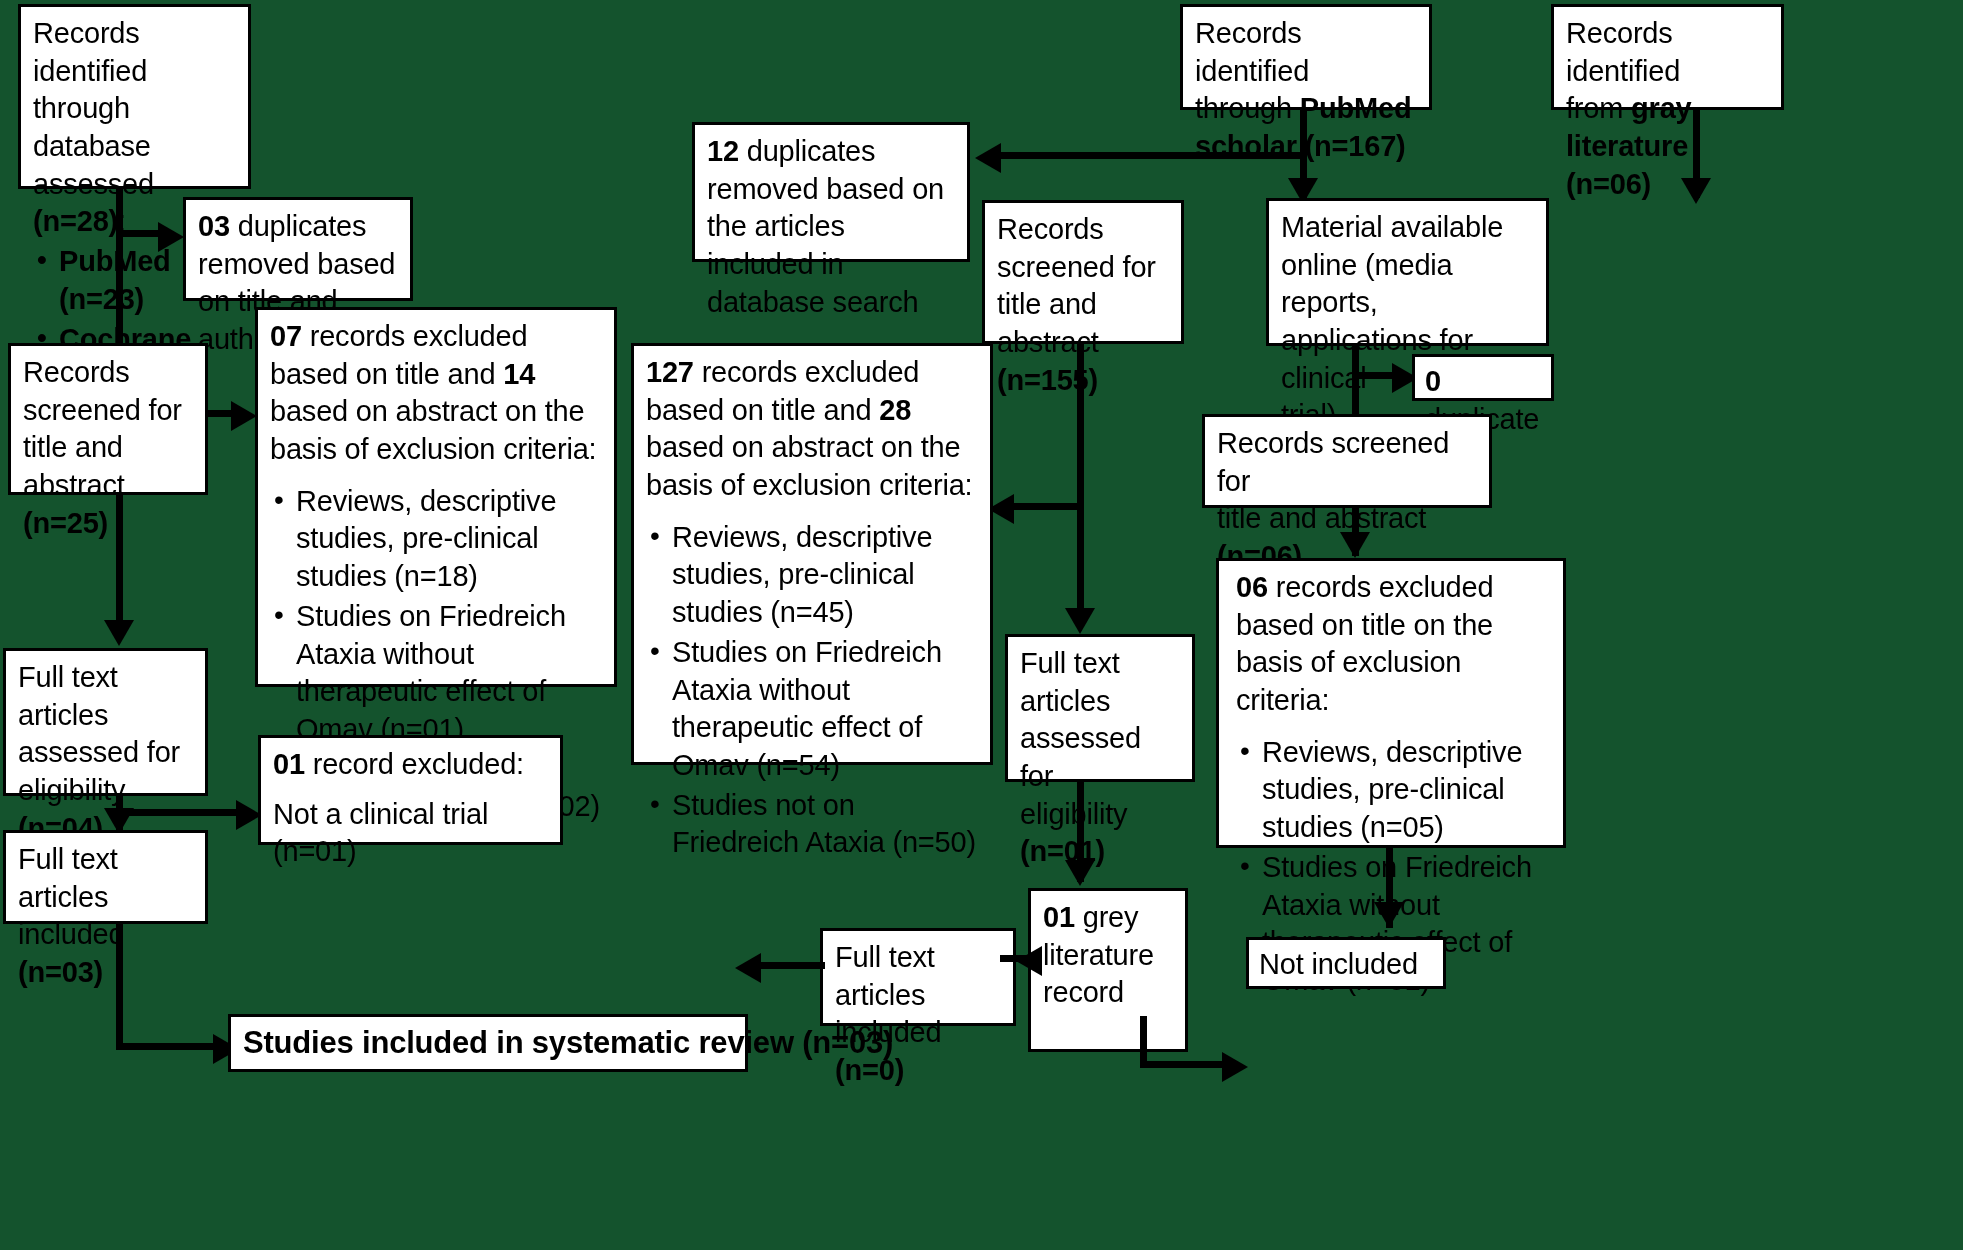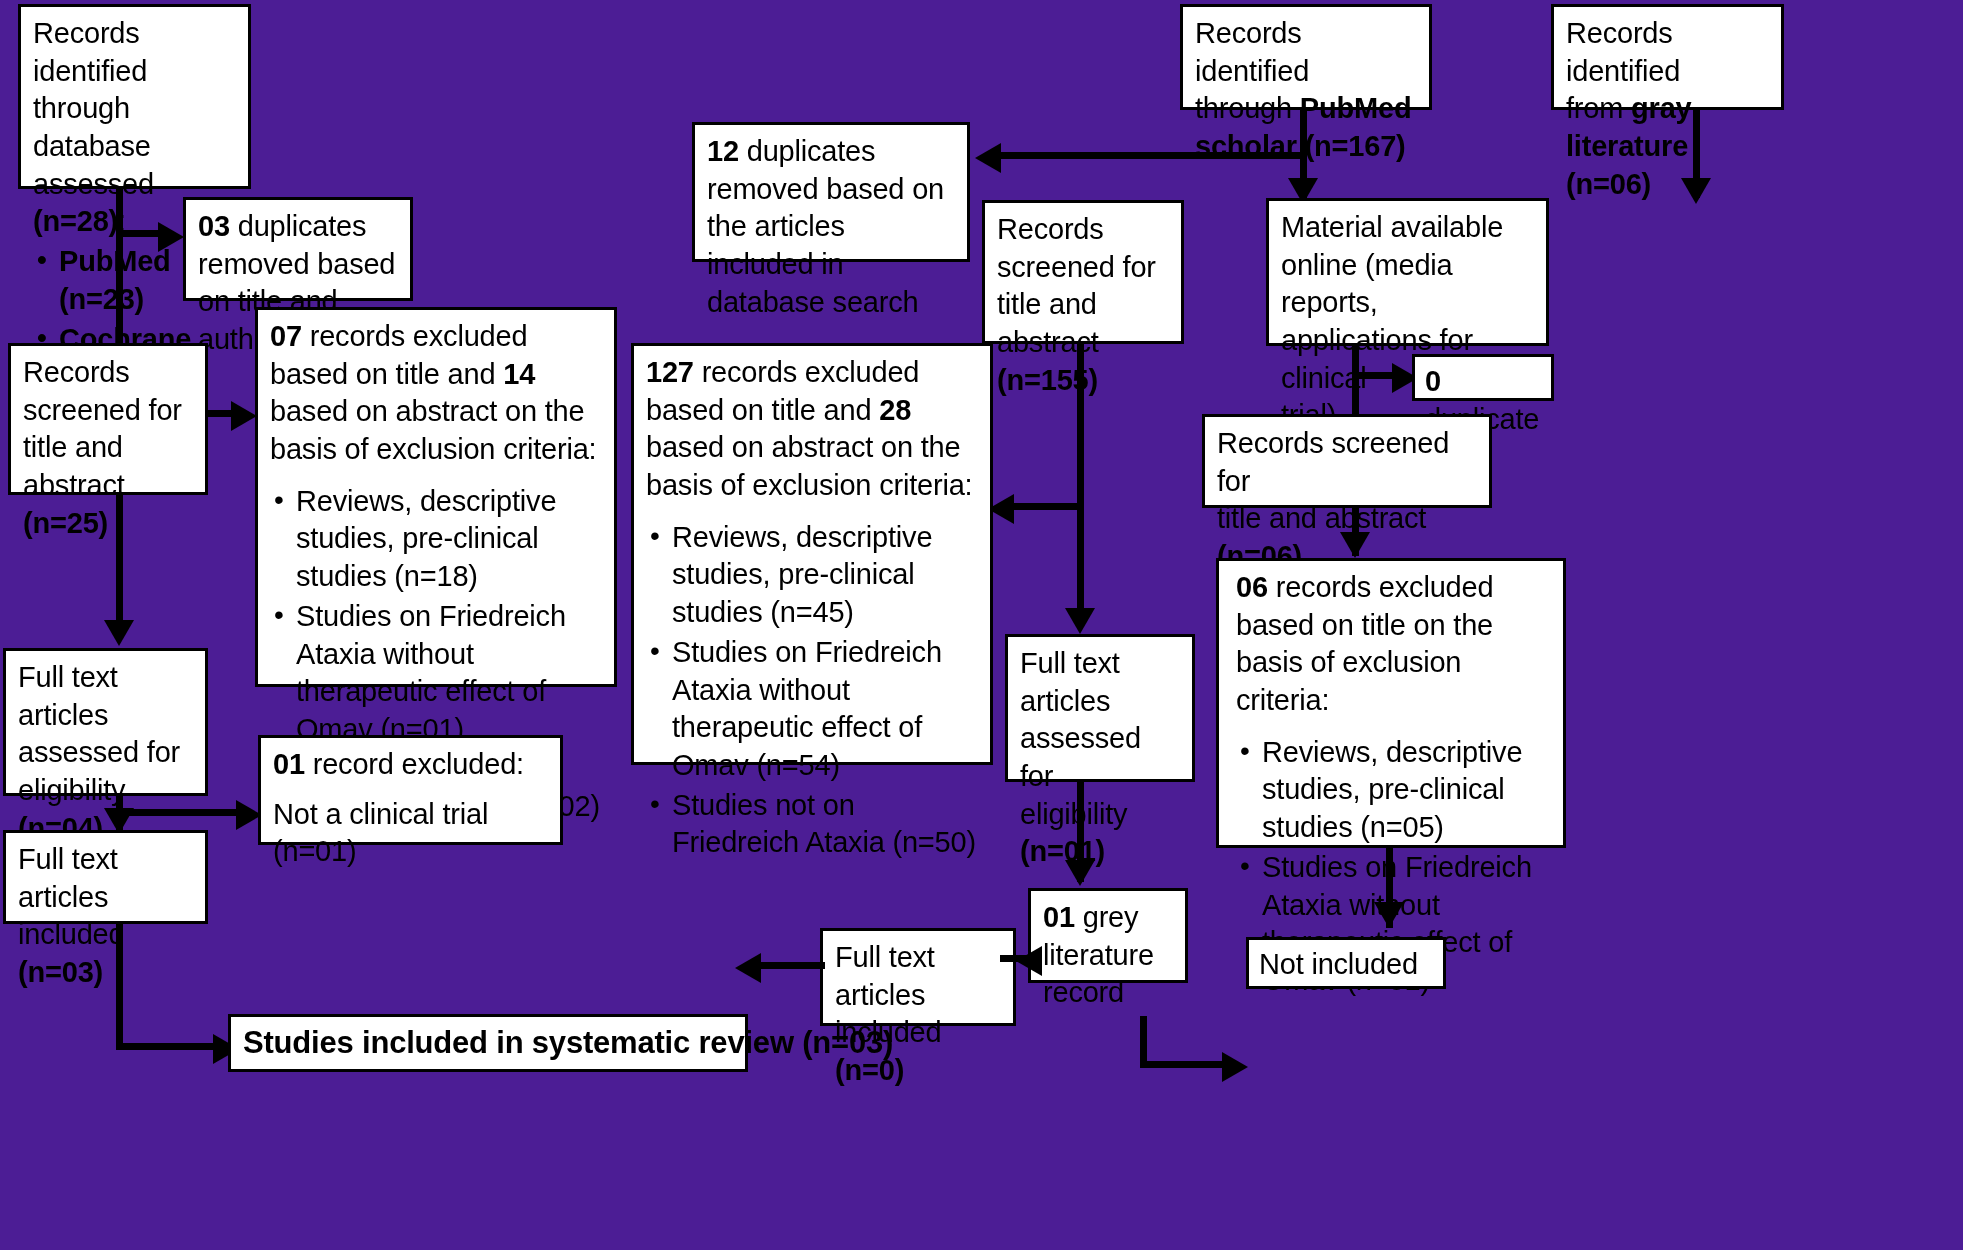--- a/index.html
+++ b/index.html
@@ -5,21 +5,21 @@
   html,body{margin:0;padding:0;background:#ffffff;}
   body{
     font-family:"Liberation Sans","DejaVu Sans",sans-serif;
     color:#000;
     -webkit-font-smoothing:antialiased;
   }
   #canvas{
     position:relative;
     width:1963px;
     height:1250px;
-    background:#4c1d95;
+    background:#14532d;
     overflow:hidden;
   }
   .box{
     position:absolute;
     box-sizing:border-box;
     border:3px solid #000;
     background:#fff;
     padding:8px 12px;
     line-height:1.30;
     font-size:29px;
@@ -174,21 +174,21 @@
   <div class="ahead ad" style="left:1065px;top:860px;"></div>
 
   <div class="box" style="left:820px;top:928px;width:196px;height:98px;">
     <div class="para">Full text articles</div>
     <div class="para"><span>included </span><span class="b">(n=0)</span></div>
   </div>
 
   <div class="ln hline" style="left:757px;top:962px;width:68px;"></div>
   <div class="ahead al" style="left:735px;top:953px;"></div>
 
-  <div class="box" style="left:1028px;top:888px;width:160px;height:95px;">
+  <div class="box" style="left:1028px;top:888px;width:160px;height:164px;">
     <div class="para"><span class="b">01</span><span> grey</span></div>
     <div class="para">literature</div>
     <div class="para">record</div>
   </div>
 
   <div class="ln hline" style="left:1000px;top:955px;width:30px;"></div>
   <div class="ahead al" style="left:1016px;top:946px;"></div>
 
   <div class="ln vline" style="left:1140px;top:1016px;height:52px;"></div>
   <div class="ln hline" style="left:1140px;top:1061px;width:95px;"></div>

